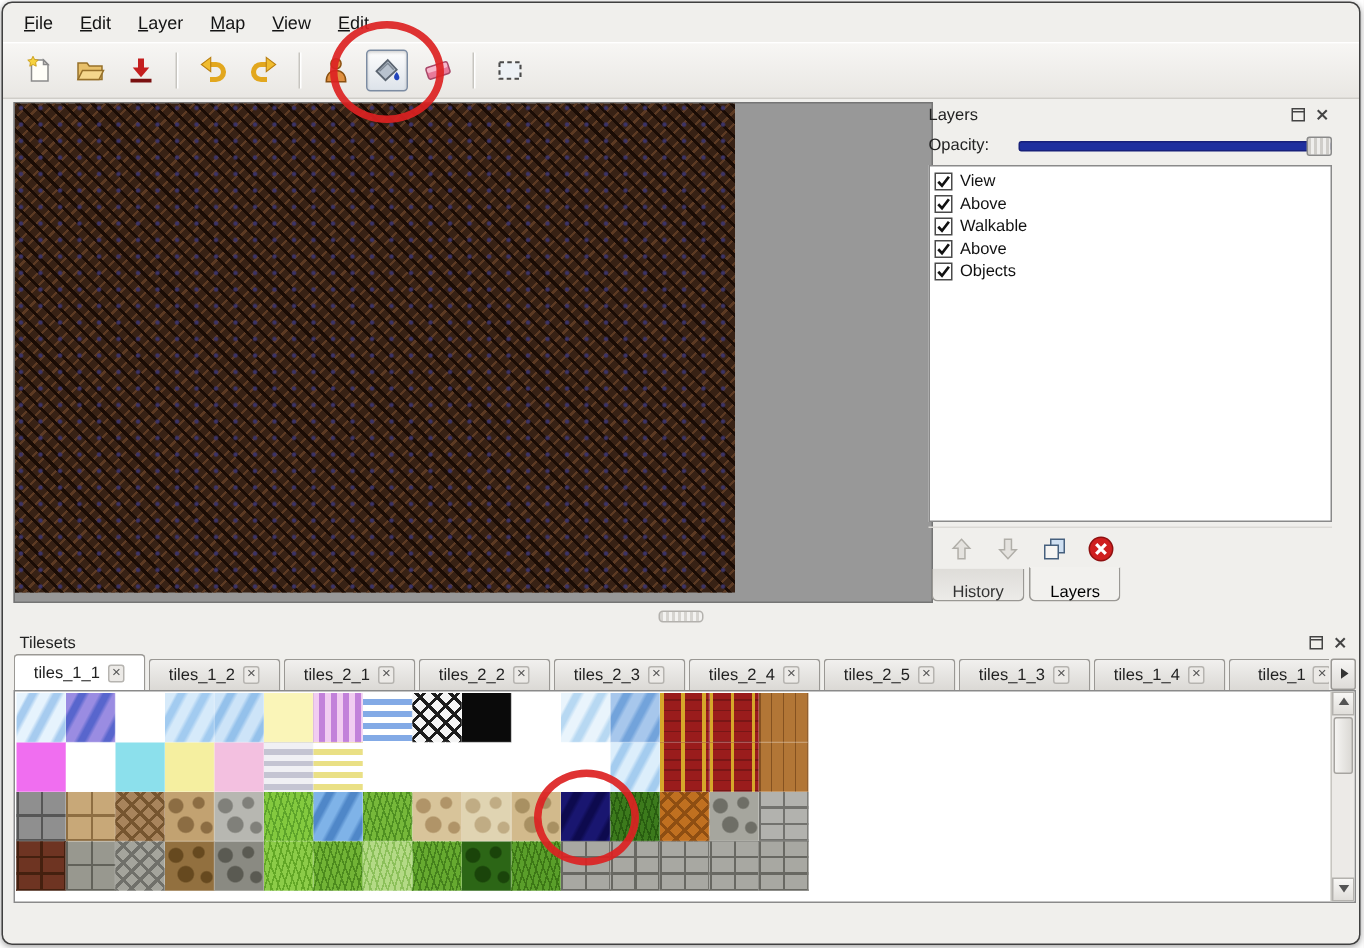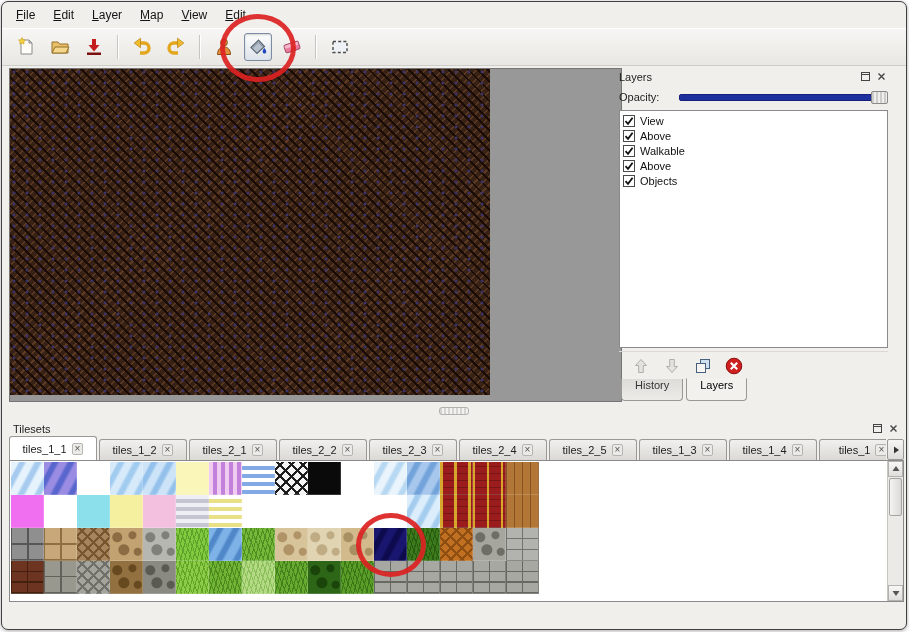--- a/index.html
+++ b/index.html
@@ -45,21 +45,21 @@
   .slider-track{position:absolute;left:0;right:1px;top:4px;height:7px;background:var(--slider);border:1px solid #17207a;border-radius:2px}
   .slider-handle{position:absolute;right:0;top:1px;width:17px;height:13px;border:1px solid #8a8a8a;border-radius:2px;
      background:repeating-linear-gradient(90deg,#cfcdc9 0 2px,#efeeec 2px 4px)}
   .layer-list{position:absolute;left:4px;right:4px;top:42px;height:238px;background:#ffffff;border:1px solid #8a8a8a;overflow:hidden;padding:2px 1px}
   .layer-row{display:flex;align-items:center;gap:5px;height:15px;font-size:11px;color:#111;padding:0 2px}
   .layer-row.selected{background:var(--sel);color:#ffffff}
   .cb{width:12px;height:12px;background:#ffffff;border:1px solid #4a4a4a;flex:0 0 12px;display:flex;align-items:center;justify-content:center}
   .layer-tools{position:absolute;left:4px;right:4px;top:283px;height:28px;display:flex;align-items:center;gap:11px;padding:0 12px;border-top:1px solid #dbd9d5}
   .ltool{display:flex;align-items:center;justify-content:center}
   .bottom-tabs{position:absolute;left:6px;top:311px;height:22px;display:flex}
-  .btab{font-size:11px;color:#333;padding:0 13px 3px;background:linear-gradient(#dedcd8,#ecebe8);border:1px solid #9a9894;border-top:none;border-radius:0 0 4px 4px;margin-right:3px}
+  .btab{font-size:11px;color:#333;padding:10px 13px 3px;background:linear-gradient(#dedcd8,#ecebe8);border:1px solid #9a9894;border-top:none;border-radius:0 0 4px 4px;margin-right:3px}
   .btab.active{background:#f2f1ee;color:#000;border-top:1px solid #f2f1ee;margin-top:-1px}
 
   
   .tilesets-panel{position:absolute;left:7px;top:418px;width:895px;height:184px}
   .ts-tabs{position:absolute;left:0;right:18px;top:16px;height:24px;display:flex;align-items:flex-end;overflow:hidden;z-index:2}
   .ttab{flex:0 0 88px;height:21px;margin-right:2px;display:flex;align-items:center;justify-content:center;gap:5px;font-size:11px;color:#222;
         background:linear-gradient(#f1f0ee,#dbd9d5);border:1px solid #9a9894;border-bottom:none;border-radius:3px 3px 0 0}
   .ttab.active{height:24px;background:#ffffff;z-index:3}
   .tlabel{white-space:nowrap}
   .tclose{font-size:10px;line-height:10px;color:#555;border:1px solid #b6b4b0;border-radius:2px;padding:0 2px;background:#eceae7}

